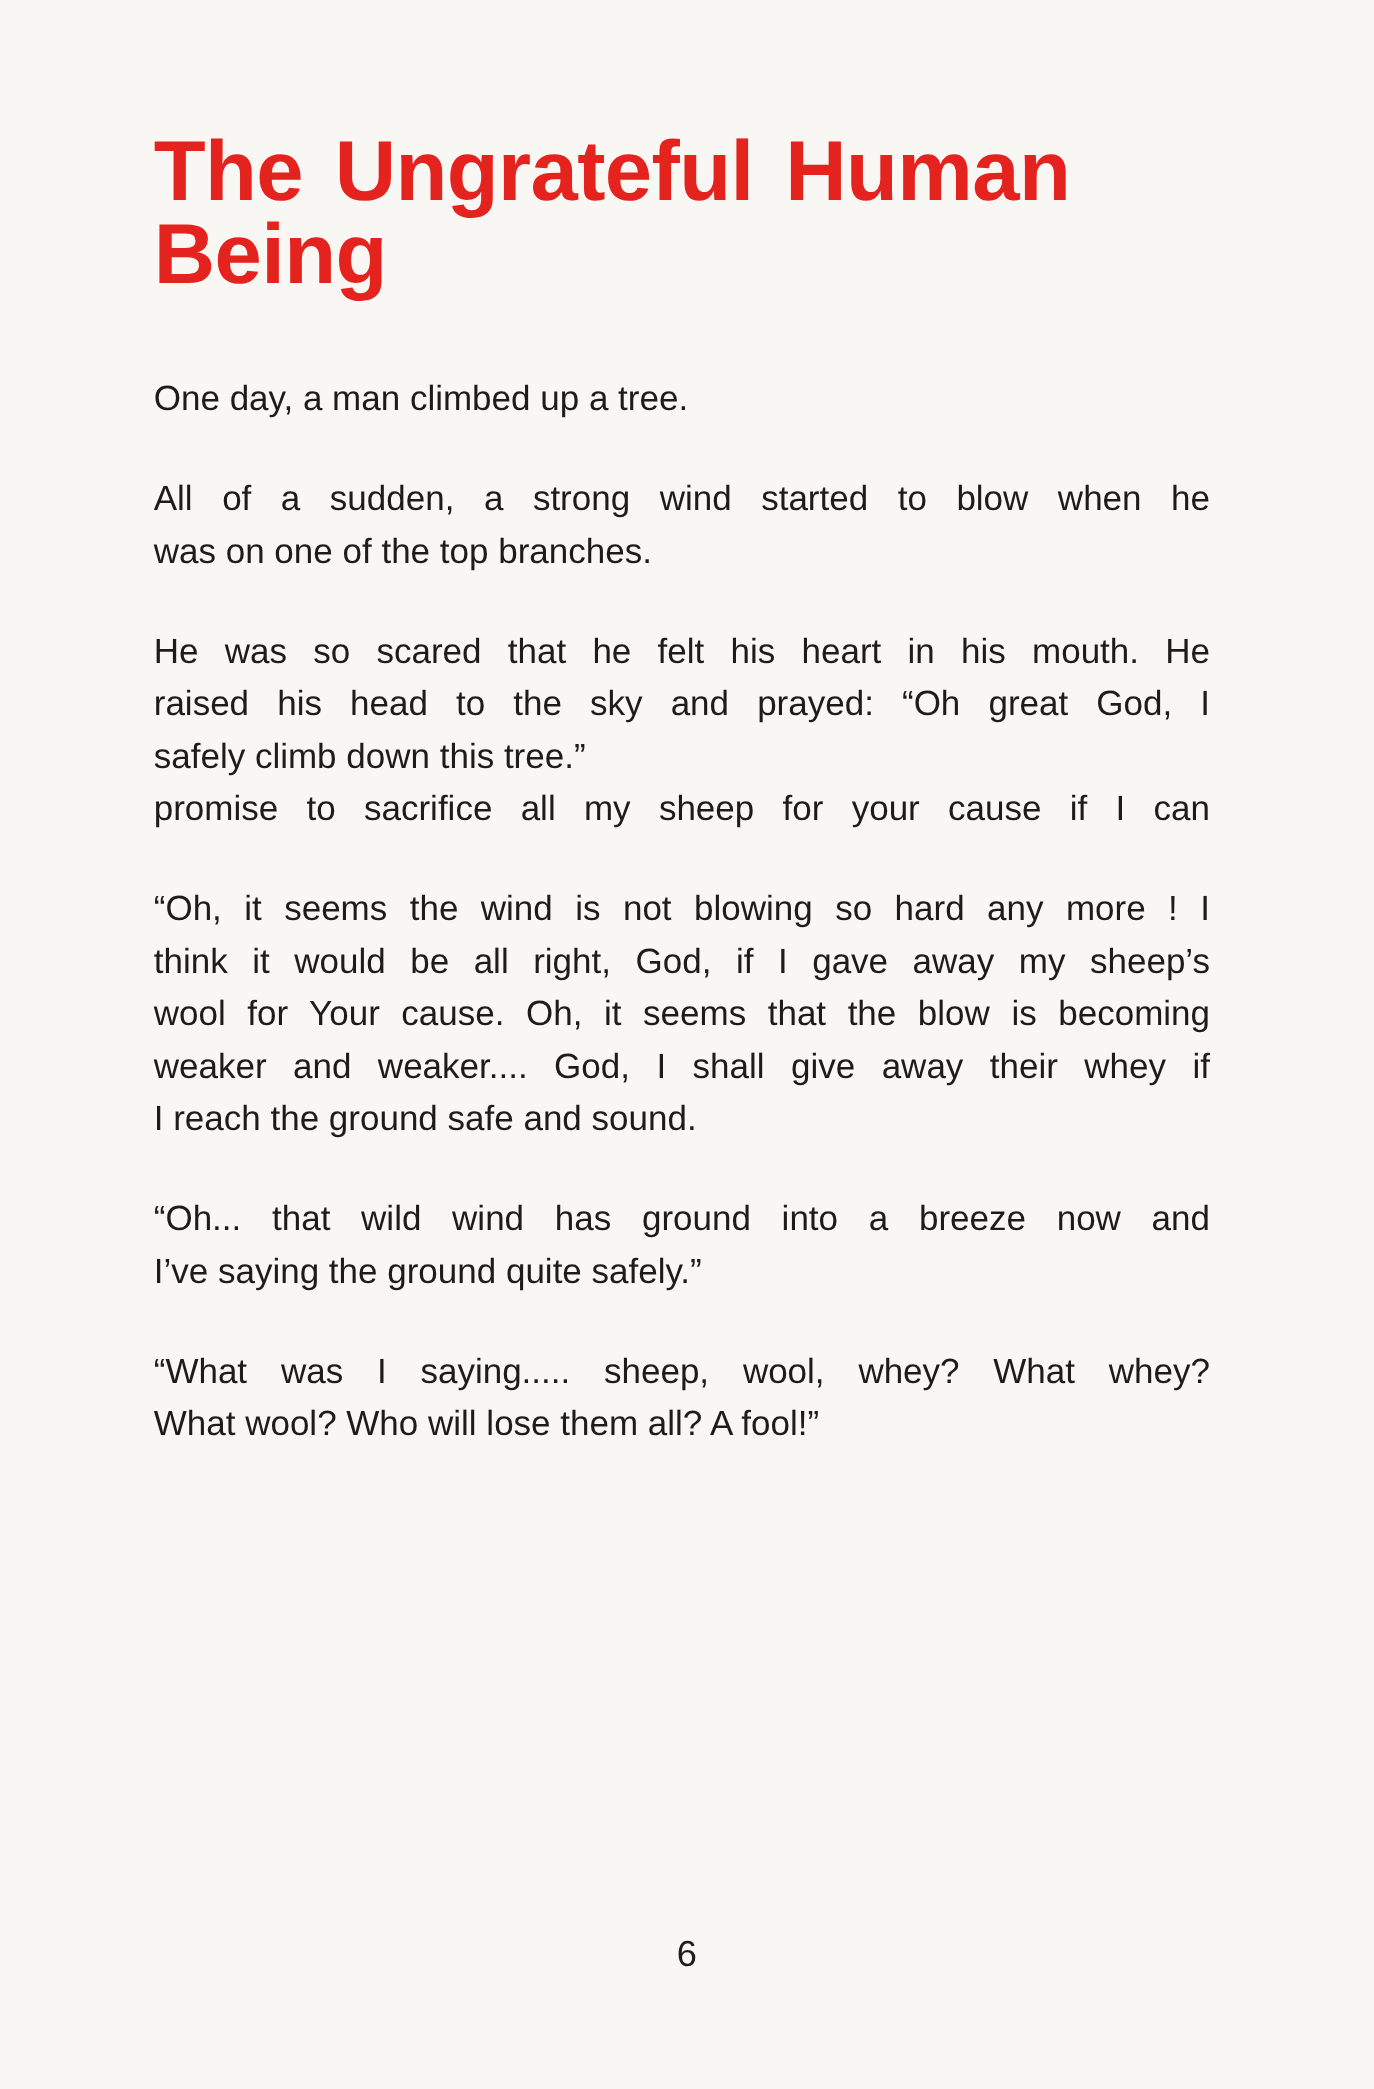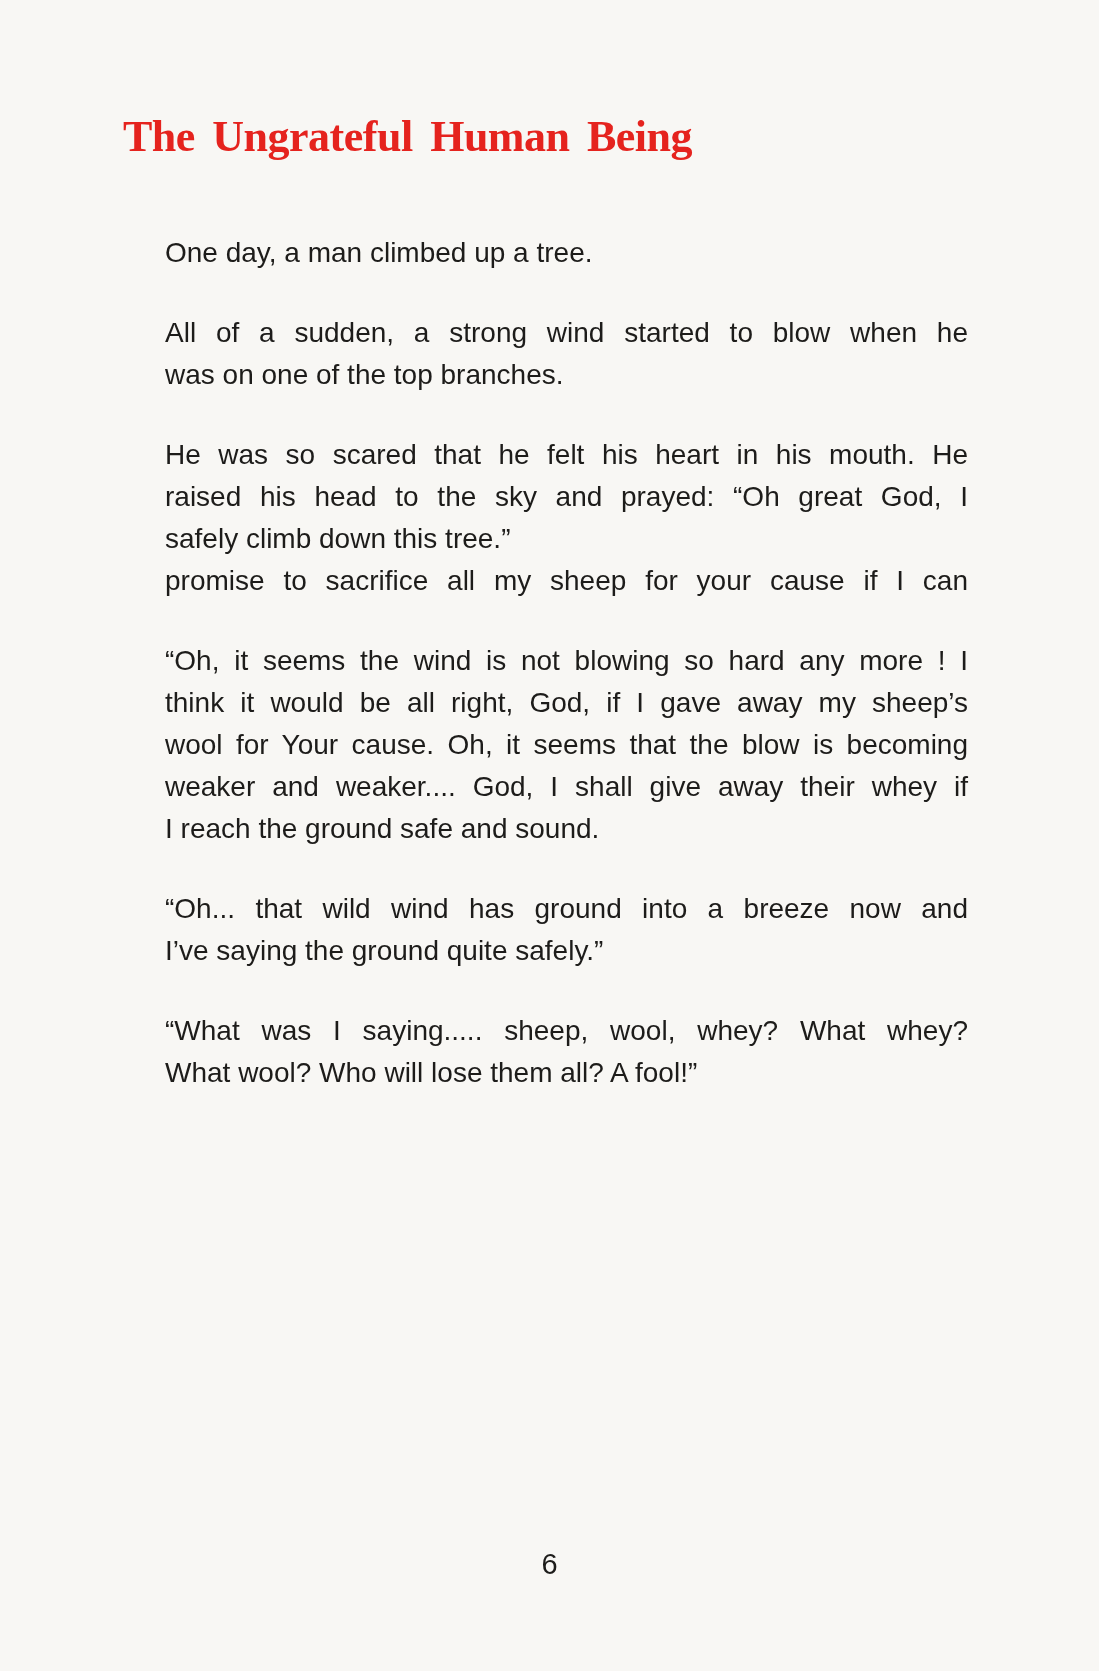--- a/index.html
+++ b/index.html
@@ -16,37 +16,35 @@
     overflow: hidden;
   }
   .page {
     position: absolute;
     left: 123px;
     top: 104px;
     width: 845px;
   }
   .title {
     margin: 0 0 62px 0;
-    font-size: 44px;
+    font-size: 68px;
     line-height: 66px;
     font-weight: bold;
     letter-spacing: -0.5px;
     word-spacing: 7px;
     color: #e5231e;
-    font-family: Liberation Serif, serif;
   }
   .story p.para {
     margin: 0 0 38px 0;
     font-size: 28px;
     line-height: 42px;
     font-weight: 500;
   }
   .story .line {
     display: block;
-    margin-left: 42px;
   }
   .story .line.just {
     text-align: justify;
     text-align-last: justify;
     text-justify: inter-word;
   }
   .folio {
     position: absolute;
     top: 1548px;
     left: 0;

